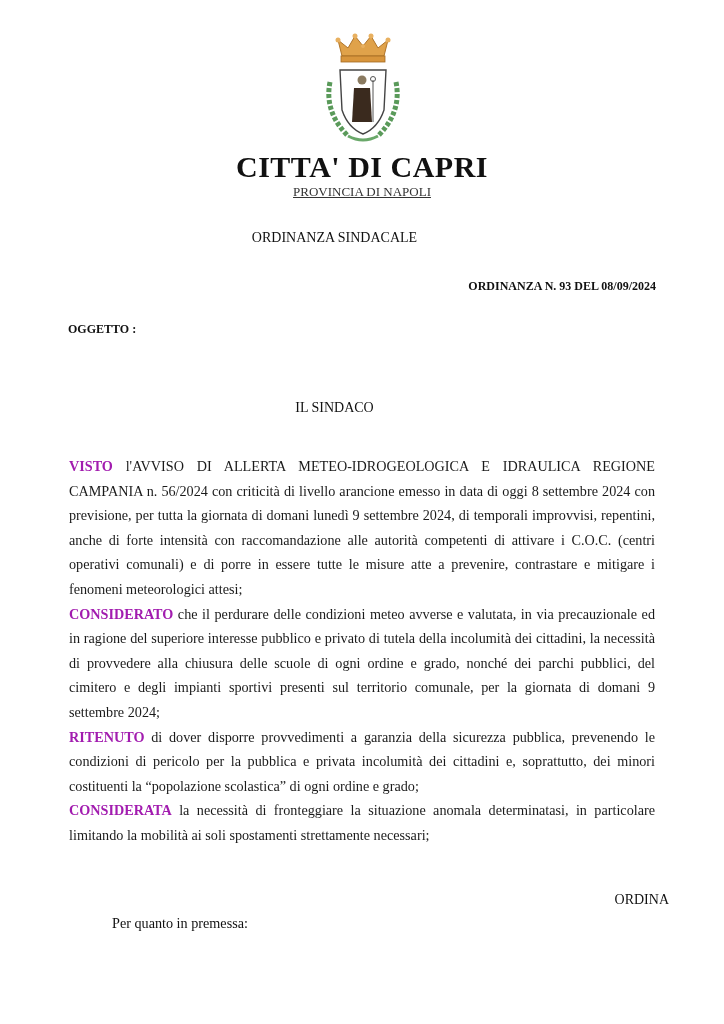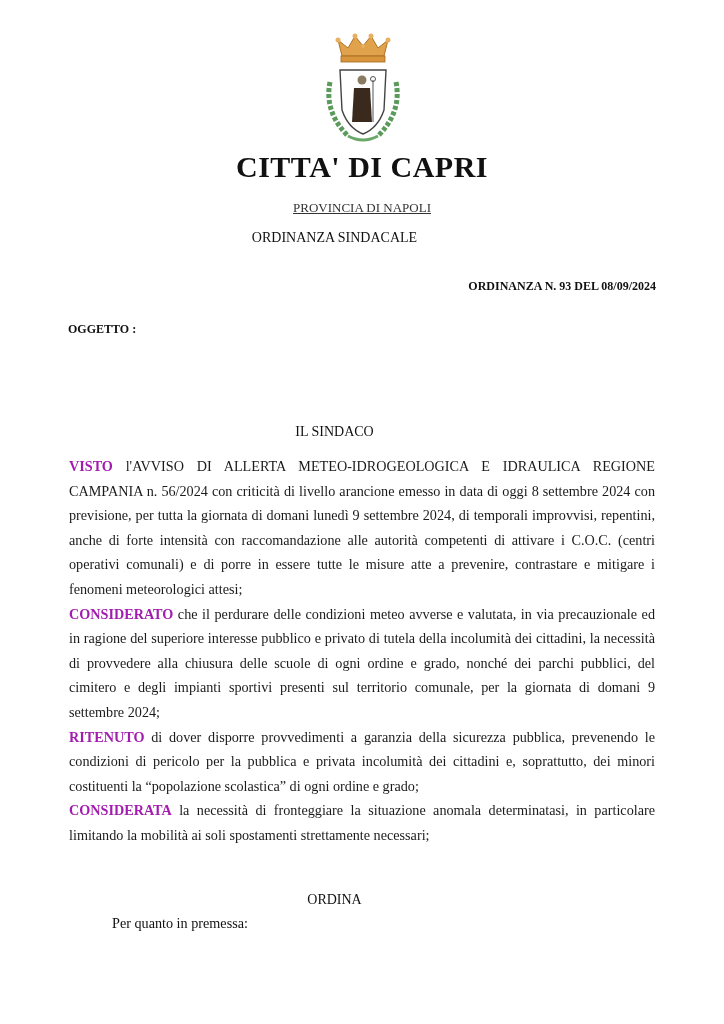--- a/index.html
+++ b/index.html
@@ -2,21 +2,21 @@
 <html><head>
 <meta charset="utf-8">
 <style>
   html, body { margin: 0; padding: 0; background: #ffffff; }
   body { width: 724px; height: 1024px; position: relative; overflow: hidden; color: #111; }
   .page { position: absolute; left: 0; top: 0; width: 724px; height: 1024px; background: #fff; }
   .crest { position: absolute; left: 318px; top: 32px; width: 90px; height: 115px; }
   .title { position: absolute; left: 0; width: 724px; text-align: center; top: 150px;
            font-family: "Liberation Serif", serif; font-weight: bold; font-size: 30px; letter-spacing: 0.5px; }
   .subtitle { position: absolute; left: 0; width: 724px; text-align: center; top: 184px;
-              font-family: "Liberation Serif", serif; font-size: 13px; text-decoration: underline; color: #333; margin-top: 16px; }
+              font-family: "Liberation Serif", serif; font-size: 13px; text-decoration: underline; color: #333; }
   .heading { position: absolute; left: 0; width: 669px; text-align: center;
              font-family: "Liberation Serif", serif; font-weight: normal; font-size: 14px; }
   .ord-number { position: absolute; right: 68px; top: 279px; font-family: "Liberation Serif", serif;
                 font-weight: bold; font-size: 12px; text-align: right; }
   .oggetto-label { position: absolute; left: 68px; top: 322px; font-family: "Liberation Serif", serif;
                    font-weight: bold; font-size: 12px; }
   .oggetto-text { position: absolute; left: 172px; top: 321px; width: 480px; font-family: "Liberation Serif", serif;
                   font-size: 12px; line-height: 14.5px; text-align: justify; }
   .body { position: absolute; left: 69px; top: 454px; width: 586px;
           font-family: "Liberation Serif", serif; font-size: 14.2px; line-height: 24.6px; text-align: justify; color: #1a1a1a; }
@@ -51,24 +51,24 @@
     <circle cx="55" cy="47" r="2.5" fill="none" stroke="#555" stroke-width="1"></circle>
   </svg>
 
   <div class="title">CITTA' DI CAPRI</div>
   <div class="subtitle">PROVINCIA DI NAPOLI</div>
   <div class="heading" style="top:230px;">ORDINANZA SINDACALE</div>
   <div class="ord-number">ORDINANZA N.  93 DEL 08/09/2024</div>
 
   <div class="oggetto-label">OGGETTO :</div>
 
-  <div class="heading" style="top:424px;">IL SINDACO</div>
+  <div class="heading" style="top:400px;">IL SINDACO</div>
 
   <div class="body">
     <p><b>VISTO</b><span> l'AVVISO DI ALLERTA METEO-IDROGEOLOGICA E IDRAULICA REGIONE CAMPANIA n. 56/2024 con criticità di livello arancione emesso in data di oggi 8 settembre 2024 con previsione, per tutta la giornata di domani lunedì 9 settembre 2024, di temporali improvvisi, repentini, anche di forte intensità con raccomandazione alle autorità competenti di attivare i C.O.C. (centri operativi comunali) e di porre in essere tutte le misure atte a prevenire, contrastare e mitigare i fenomeni meteorologici attesi;</span></p>
     <p><b>CONSIDERATO</b><span> che il perdurare delle condizioni meteo avverse e valutata, in via precauzionale ed in ragione del superiore interesse pubblico e privato di tutela della incolumità dei cittadini, la necessità di provvedere alla chiusura delle scuole di ogni ordine e grado, nonché dei parchi pubblici, del cimitero e degli impianti sportivi presenti sul territorio comunale, per la giornata di domani 9 settembre 2024;</span></p>
     <p><b>RITENUTO</b><span> di dover disporre provvedimenti a garanzia della sicurezza pubblica, prevenendo le condizioni di pericolo per la pubblica e privata incolumità dei cittadini e, soprattutto, dei minori costituenti la “popolazione scolastica” di ogni ordine e grado;</span></p>
     <p><b>CONSIDERATA</b><span> la necessità di fronteggiare la situazione anomala determinatasi, in particolare limitando la mobilità ai soli spostamenti strettamente necessari;</span></p>
   </div>
 
-  <div class="heading" style="top:892px;">ORDINA</div>
+  <div class="heading" style="top:892px;text-align:right;">ORDINA</div>
   <div class="premessa">Per quanto in premessa:</div>
 </div>
 
 </body></html>

